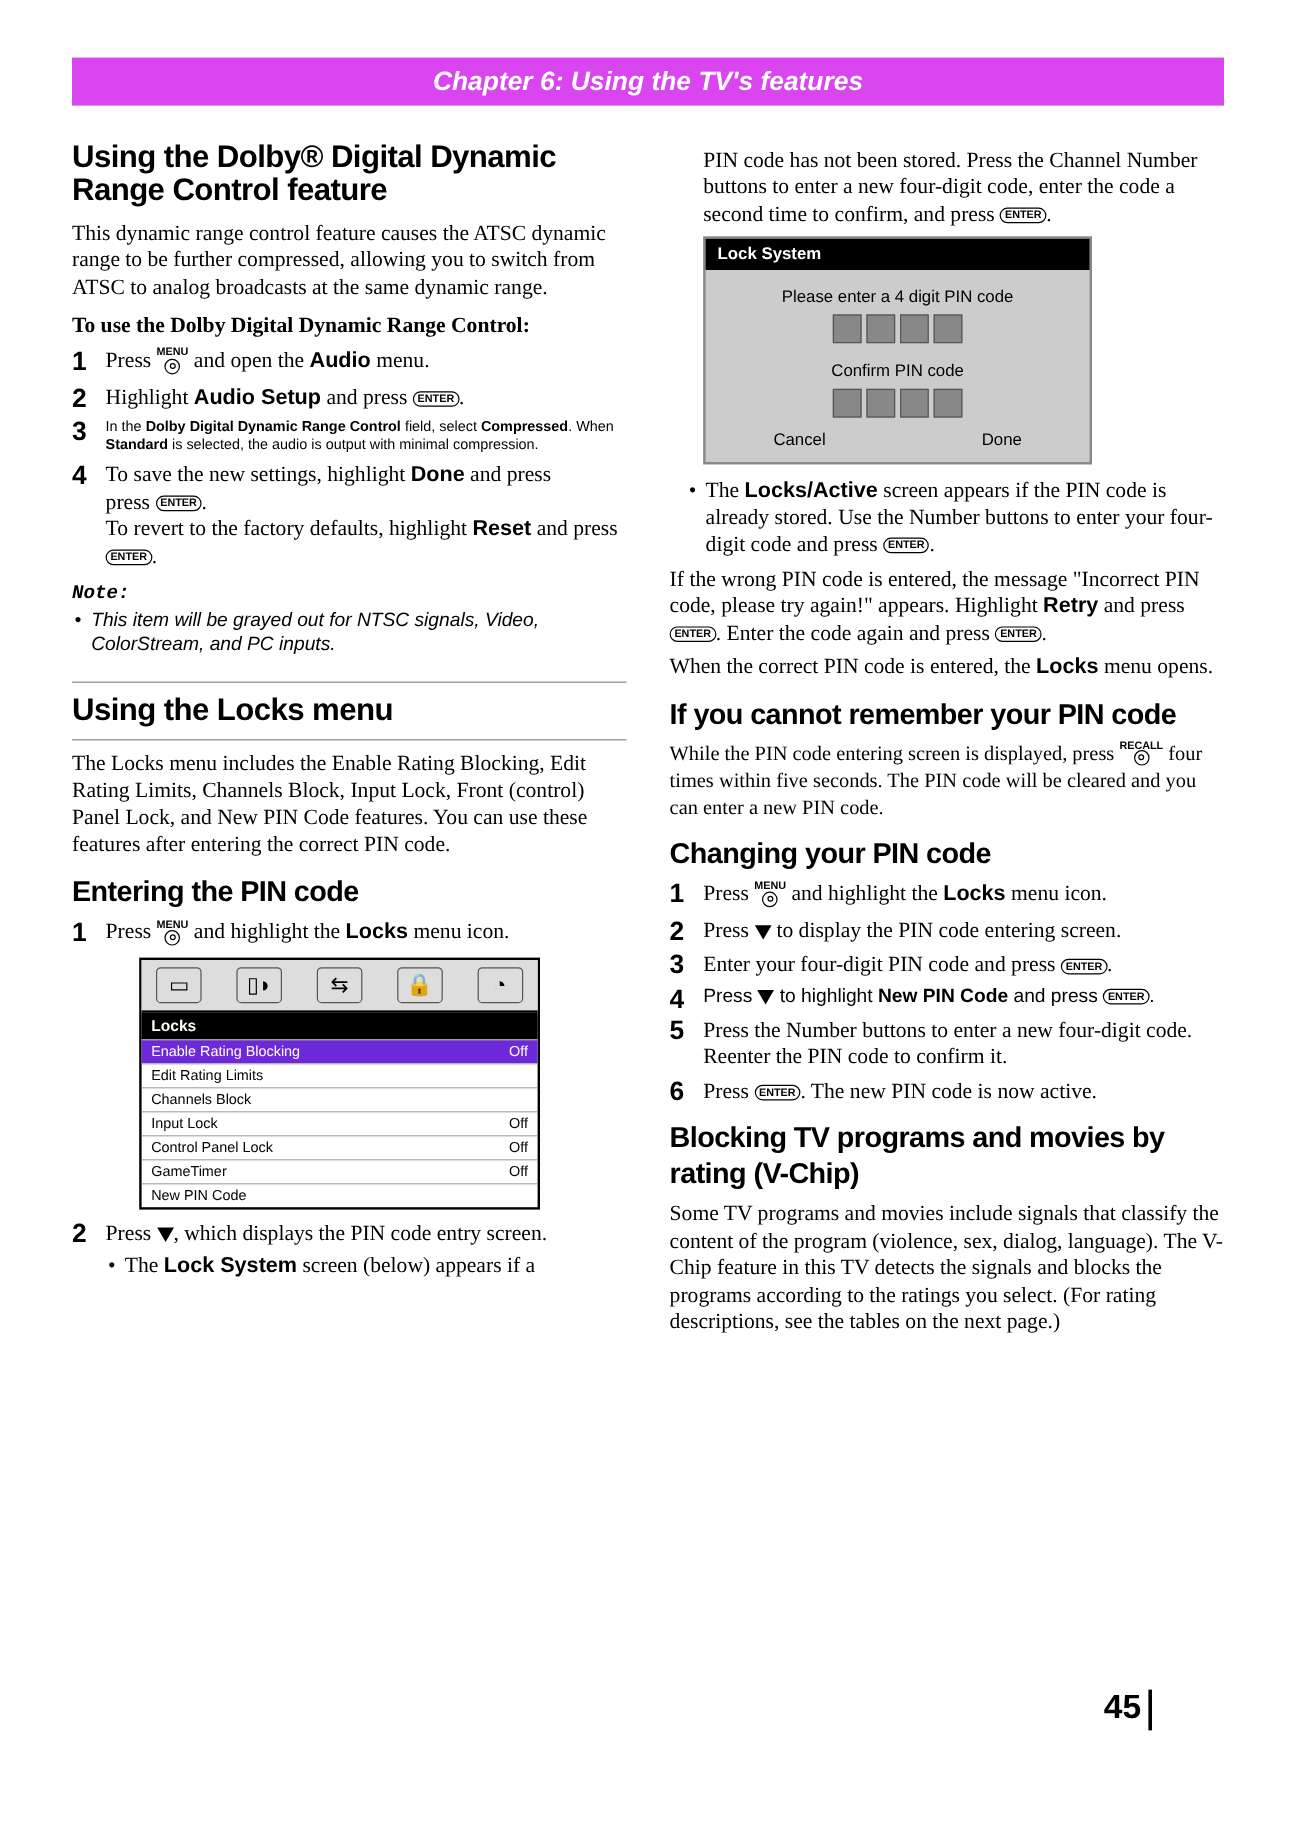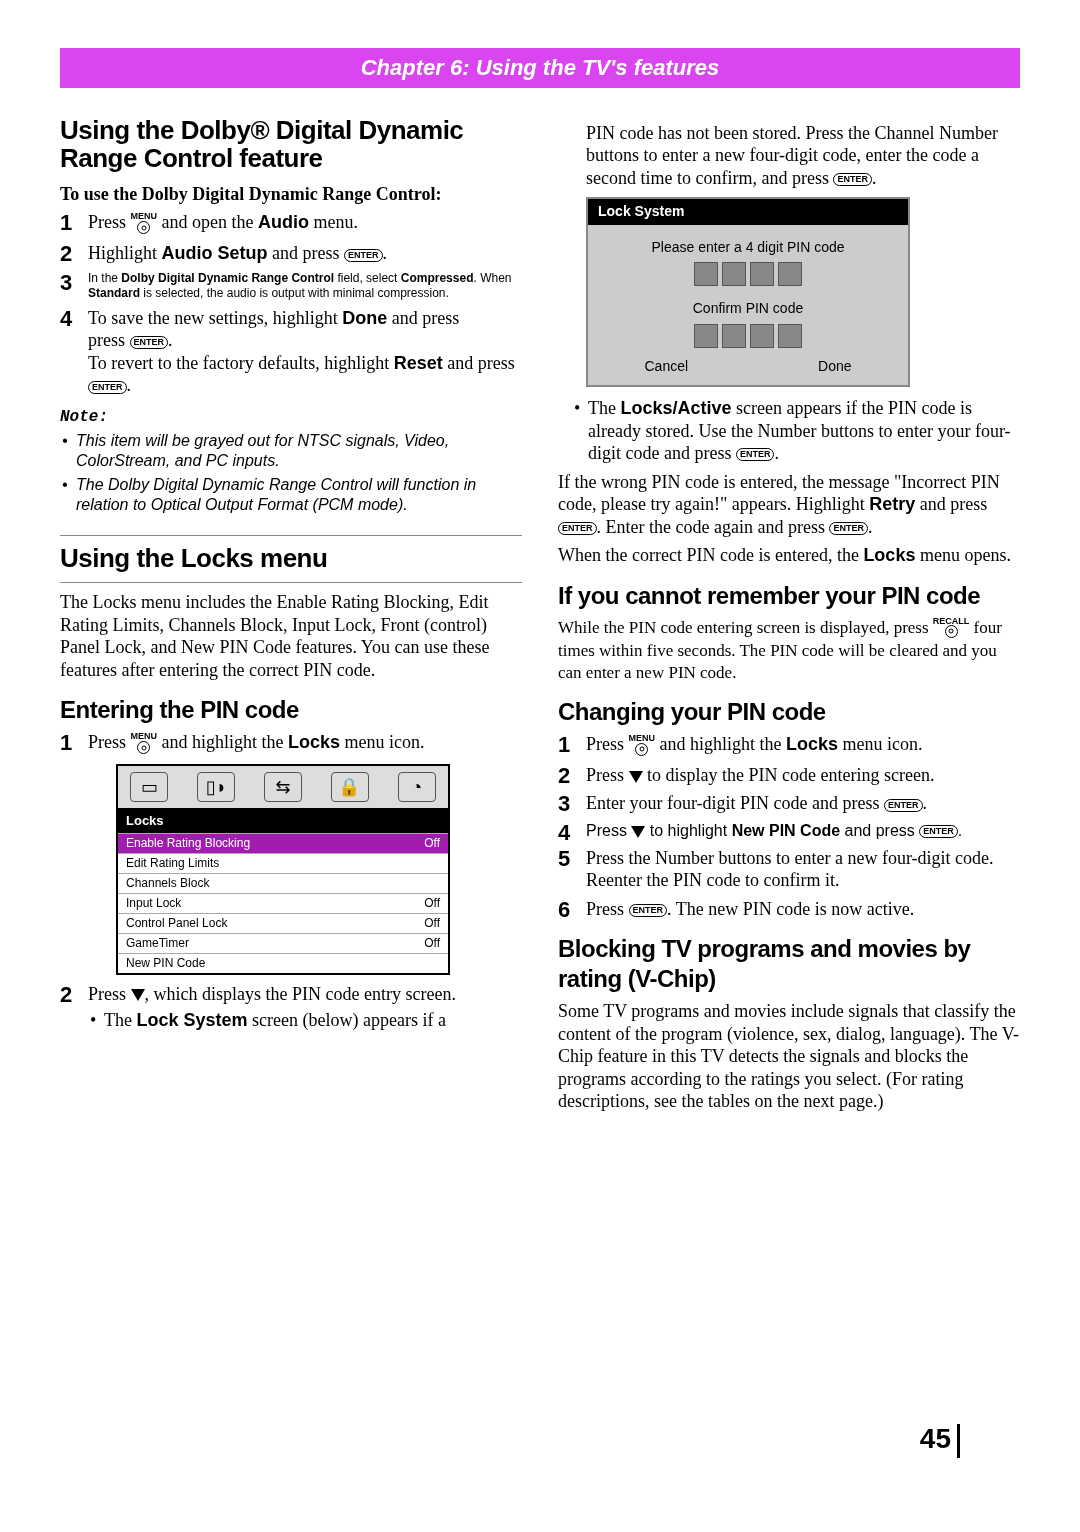--- a/index.html
+++ b/index.html
@@ -180,21 +180,21 @@
     font-size: 13px;
     padding: 3px 8px;
   }
   .locks-row {
     display: flex;
     font-size: 12px;
     padding: 2px 8px;
     border-top: 1px solid #aaa;
     justify-content: space-between;
   }
-  .locks-row.sel { background: #a21caf; color: #fff; }
+  .locks-row.sel { background: #6d28d9; color: #fff; }
   .locks-row .val { width: 50px; text-align: right; }
   
   .pin-panel {
     border: 2px solid #888;
     background: #ccc;
     width: 320px;
     margin: 8px 0 10px 28px;
     font-family: Arial, Helvetica, sans-serif;
     text-align: center;
     padding-bottom: 10px;
@@ -211,21 +211,21 @@
   .pin-boxes { display: flex; justify-content: center; gap: 4px; margin: 4px 0 10px 0; }
   .pin-box {
     width: 22px; height: 22px;
     background: #888;
     border: 1px solid #555;
   }
   .pin-btns { display: flex; justify-content: space-around; font-size: 14px; margin-top: 10px; color:#000;gap:17px;}
   .page-num {
     position: absolute;
     right: 60px;
-    bottom: 30px;
+    bottom: 46px;
     font-family: Arial, Helvetica, sans-serif;
     font-weight: 900;
     font-size: 28px;
   }
   .page-num-bar {
     display:inline-block;
     width:3px; height:34px;
     background:#000;
     vertical-align:middle;
     margin-left:6px;
@@ -236,20 +236,21 @@
 <body>
 <div class="page-wrap">
 
 <div class="chapter-bar">Chapter 6: Using the TV's features</div>
 
 <div class="columns">
 
   <div class="col">
 
     <h1>Using the Dolby® Digital Dynamic Range Control feature</h1>
+    <p>This dynamic range control feature causes the ATSC dynamic range to be further compressed, allowing you to switch from ATSC to analog broadcasts at the same dynamic range.</p>
 
     <div class="instr-head">To use the Dolby Digital Dynamic Range Control:</div>
 
     <ol class="steps">
       <li>
         <span>Press </span><span class="remote-key"><span class="lbl">MENU</span><span class="circ"></span></span><span> and open the </span><span class="sans-bold">Audio</span><span> menu.</span>
       </li>
       <li>
         <span>Highlight </span><span class="sans-bold">Audio Setup</span><span> and press </span><span class="enter-btn">ENTER</span>.
       </li>
@@ -258,21 +259,20 @@
       </li>
       <li>
         <span>To save the new settings, highlight </span><span class="sans-bold">Done</span><span> and press </span><br>press <span class="enter-btn">ENTER</span>.<br>
         <span>To revert to the factory defaults, highlight </span><span class="sans-bold">Reset</span><span> and press </span><span class="enter-btn">ENTER</span>.
       </li>
     </ol>
 
     <div class="note-head">Note:</div>
     <ul class="bullets">
       <li class="italic">This item will be grayed out for NTSC signals, Video, ColorStream, and PC inputs.</li>
-      <li class="italic">The Dolby Digital Dynamic Range Control will function in relation to Optical Output Format (PCM mode).</li>
     </ul>
 
     <hr class="rule-hr">
     <h1>Using the Locks menu</h1>
     <hr class="rule-hr" style="margin-top:2px;">
 
     <p>The Locks menu includes the Enable Rating Blocking, Edit Rating Limits, Channels Block, Input Lock, Front (control) Panel Lock, and New PIN Code features. You can use these features after entering the correct PIN code.</p>
 
     <h2 class="subsec">Entering the PIN code</h2>
 

